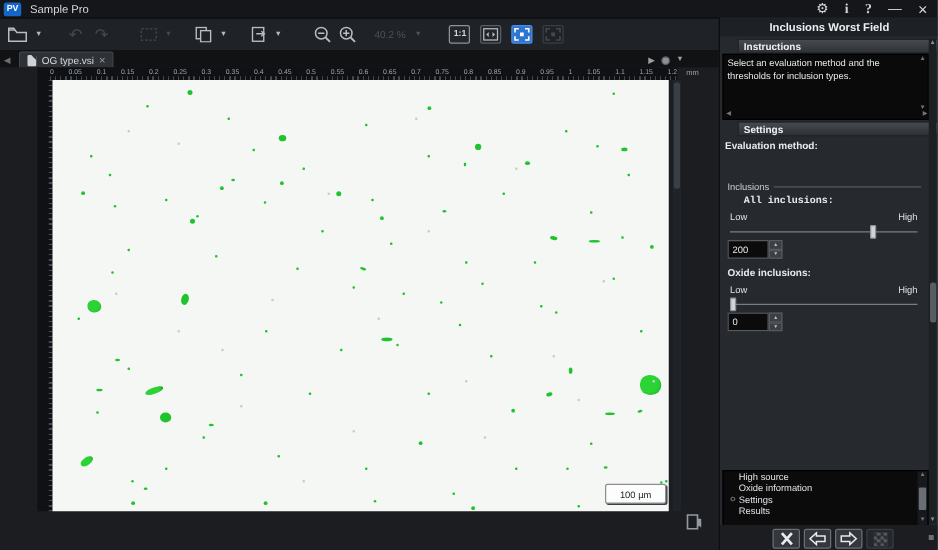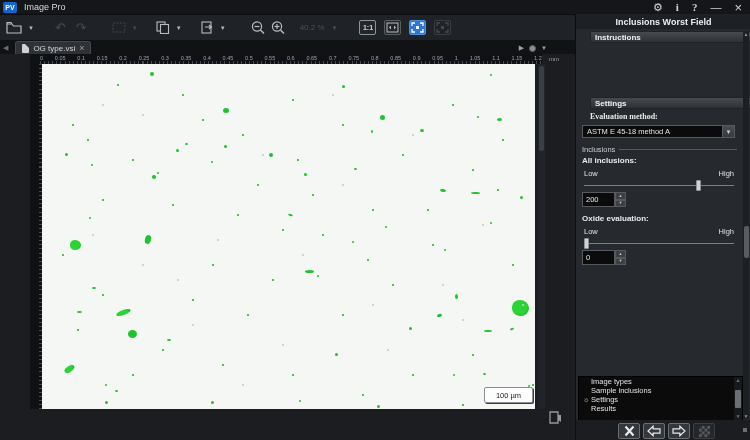--- a/index.html
+++ b/index.html
@@ -122,21 +122,21 @@
   .checker{width:11px;height:11px;background:conic-gradient(#56595e 25%,#2b2e32 0 50%,#56595e 0 75%,#2b2e32 0);background-size:5.5px 5.5px;}
   .grip{position:absolute;left:167px;top:414px;width:4px;height:4px;background:#6a6f75;}
 </style>
 </head>
 <body>
 
 <div class="app">
 
   <div class="titlebar">
     <div class="logo">PV</div>
-    <div class="apptitle">Image Pro</div>
+    <div class="apptitle">Sample Pro</div>
     <div class="tb-actions">
       <span>⚙</span>
       <span class="tb-info">i</span>
       <span class="tb-info">?</span>
       <span>—</span>
       <span style="font-size:13px;">×</span>
     </div>
   </div>
 
   <div class="toolbar">
@@ -394,80 +394,87 @@
       </svg>
   </div>
 
   <div class="right-panel">
     <div class="panel-title">Inclusions Worst Field</div>
 
     <div class="sec-header" style="top:17px;">
       <span>Instructions</span>
       <span class="collapse">▲</span>
     </div>
+    <div class="instr-box">
+      <div class="instr-text">Select an evaluation method and the thresholds for inclusion types.</div>
+      <div class="vsb">
+        <span class="sb-ar">▲</span>
+        <span class="sb-ar">▼</span>
+      </div>
+      <div class="hsb">
+        <span class="sb-ar">◀</span>
+        <span class="sb-ar">▶</span>
+      </div>
+    </div>
 
     <div class="sec-header" style="top:83px;">
       <span>Settings</span>
       <span class="collapse">▲</span>
     </div>
 
-    <div class="lbl" style="left:14px;top:98px;font-family:Liberation Serif, serif;">Evaluation method:</div>
-    <div class="dropdown">
-      <div class="dd-field">ASTM E 45-18 method A</div>
-      <div class="dd-btn">▼</div>
-    </div>
+    <div class="lbl" style="left:4px;top:98px;">Evaluation method:</div>
 
     <div class="grouplbl" style="left:6px;top:131px;width:155px;">
       <span>Inclusions</span>
       <span class="line"></span>
     </div>
 
-    <div class="lbl" style="left:6px;top:142px;">All inclusions:</div>
+    <div class="lbl" style="left:19px;top:142px;font-family:Liberation Mono, monospace;">All inclusions:</div>
     <div class="lowhigh" style="left:8px;top:155px;">
       <span>Low</span>
       <span>High</span>
     </div>
     <div class="slider" style="left:8px;top:166px;">
       <div class="track"></div>
       <div class="sthumb" id="slider-all-thumb" style="left: 76%;"></div>
     </div>
     <div class="spin" style="left:6px;top:178px;">
       <div class="sfield">200</div>
       <div class="sbtns">
         <div class="sb">▲</div>
         <div class="sb">▼</div>
       </div>
     </div>
 
-    <div class="lbl" style="left:6px;top:200px;">Oxide evaluation:</div>
+    <div class="lbl" style="left:6px;top:200px;">Oxide inclusions:</div>
     <div class="lowhigh" style="left:8px;top:213px;">
       <span>Low</span>
       <span>High</span>
     </div>
     <div class="slider" style="left:8px;top:224px;">
       <div class="track"></div>
       <div class="sthumb" id="slider-oxide-thumb" style="left: 1%;"></div>
     </div>
     <div class="spin" style="left:6px;top:236px;">
       <div class="sfield">0</div>
       <div class="sbtns">
         <div class="sb">▲</div>
         <div class="sb">▼</div>
       </div>
     </div>
 
     <div class="nav-box">
       <div id="nav-list">
           <div class="navrow">
             <span class="spacer"></span>
-            <span>Image types</span>
+            <span>High source</span>
           </div>
           <div class="navrow">
             <span class="spacer"></span>
-            <span>Sample inclusions</span>
+            <span>Oxide information</span>
           </div>
           <div class="navrow">
             <span class="navicon">☼</span>
             <span>Settings</span>
           </div>
           <div class="navrow">
             <span class="spacer"></span>
             <span>Results</span>
           </div>
         </div>

